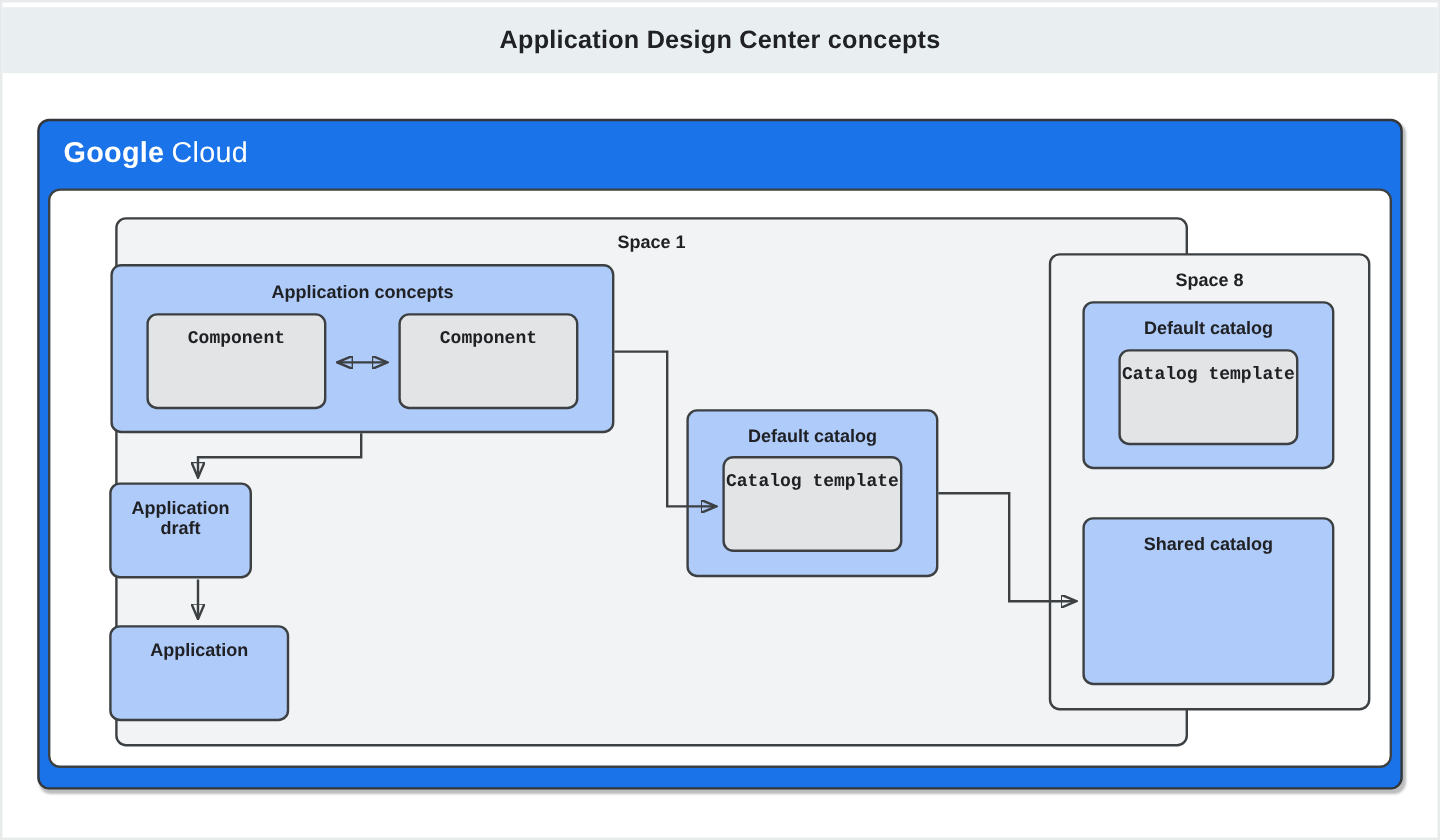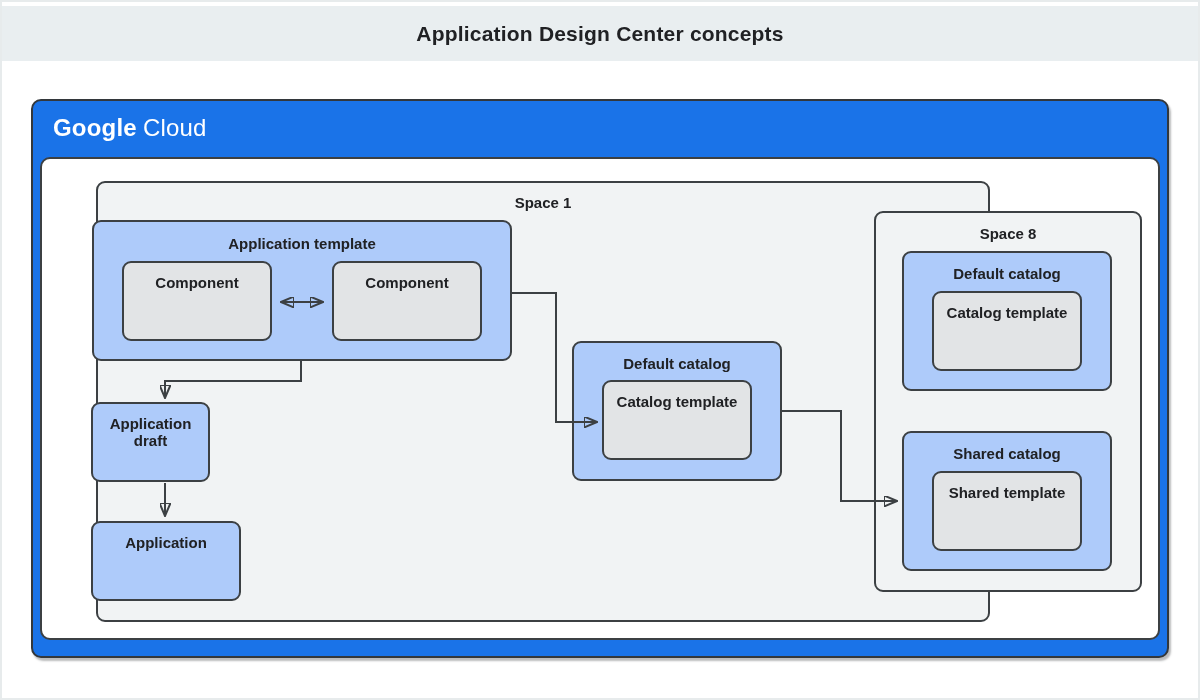--- a/index.html
+++ b/index.html
@@ -17,21 +17,21 @@
   .gcp-logo .g{font-weight:700;}
   .gcp-logo .c{font-weight:400;margin-left:6px;}
 
   .canvas-white{position:absolute;left:38px;top:155px;width:1116px;height:479px;background:#ffffff;
                 border:2px solid #3c4043;border-radius:10px;}
 
   
   .node{position:absolute;box-sizing:border-box;border:2px solid #3c4043;border-radius:9px;}
   .space{background:#f1f3f4;}
   .blue{background:#aecbfa;}
-  .gray{background:#e2e4e6;}
+  .gray{background:#e2e4e6;font-family:Liberation Mono, monospace;}
   .node .lbl{display:block;text-align:center;font-size:15px;font-weight:700;color:#202124;}
 
   .space1{left:74px;top:179px;width:894px;height:441px;margin-left:20px;}
   .space1 > .lbl{margin-top:11px;}
   .space2{left:872px;top:209px;width:268px;height:381px;}
   .space2 > .lbl{margin-top:12px;}
 
   .app-template{left:90px;top:218px;width:420px;height:141px;}
   .app-template > .lbl{margin-top:13px;}
   .component-left{left:120px;top:259px;width:150px;height:80px;}
@@ -72,21 +72,21 @@
     </div>
   </div>
 
   <div class="canvas-white"></div>
 
   <div class="node space space1">
     <span class="lbl">Space 1</span>
   </div>
 
   <div class="node blue app-template">
-    <span class="lbl">Application template</span>
+    <span class="lbl">Application concepts</span>
   </div>
   <div class="node gray component-left">
     <span class="lbl">Component</span>
   </div>
   <div class="node gray component-right">
     <span class="lbl">Component</span>
   </div>
 
   <div class="node blue app-draft">
     <span class="lbl">Application draft</span>
@@ -109,23 +109,20 @@
   <div class="node blue def-catalog-s2">
     <span class="lbl">Default catalog</span>
   </div>
   <div class="node gray catalog-template-s2">
     <span class="lbl">Catalog template</span>
   </div>
 
   <div class="node blue shared-catalog">
     <span class="lbl">Shared catalog</span>
   </div>
-  <div class="node gray shared-template">
-    <span class="lbl">Shared template</span>
-  </div>
 
   <svg class="arrows">
     <defs>
       <marker id="ah" markerUnits="userSpaceOnUse" markerWidth="14" markerHeight="11" refX="12" refY="5.5" orient="auto">
         <path d="M0,0 L13,5.5 L0,11 Z" fill="#3c4043" stroke="none"></path>
       </marker>
       <marker id="ahs" markerUnits="userSpaceOnUse" markerWidth="14" markerHeight="11" refX="12" refY="5.5" orient="auto-start-reverse">
         <path d="M0,0 L13,5.5 L0,11 Z" fill="#3c4043" stroke="none"></path>
       </marker>
     </defs>

